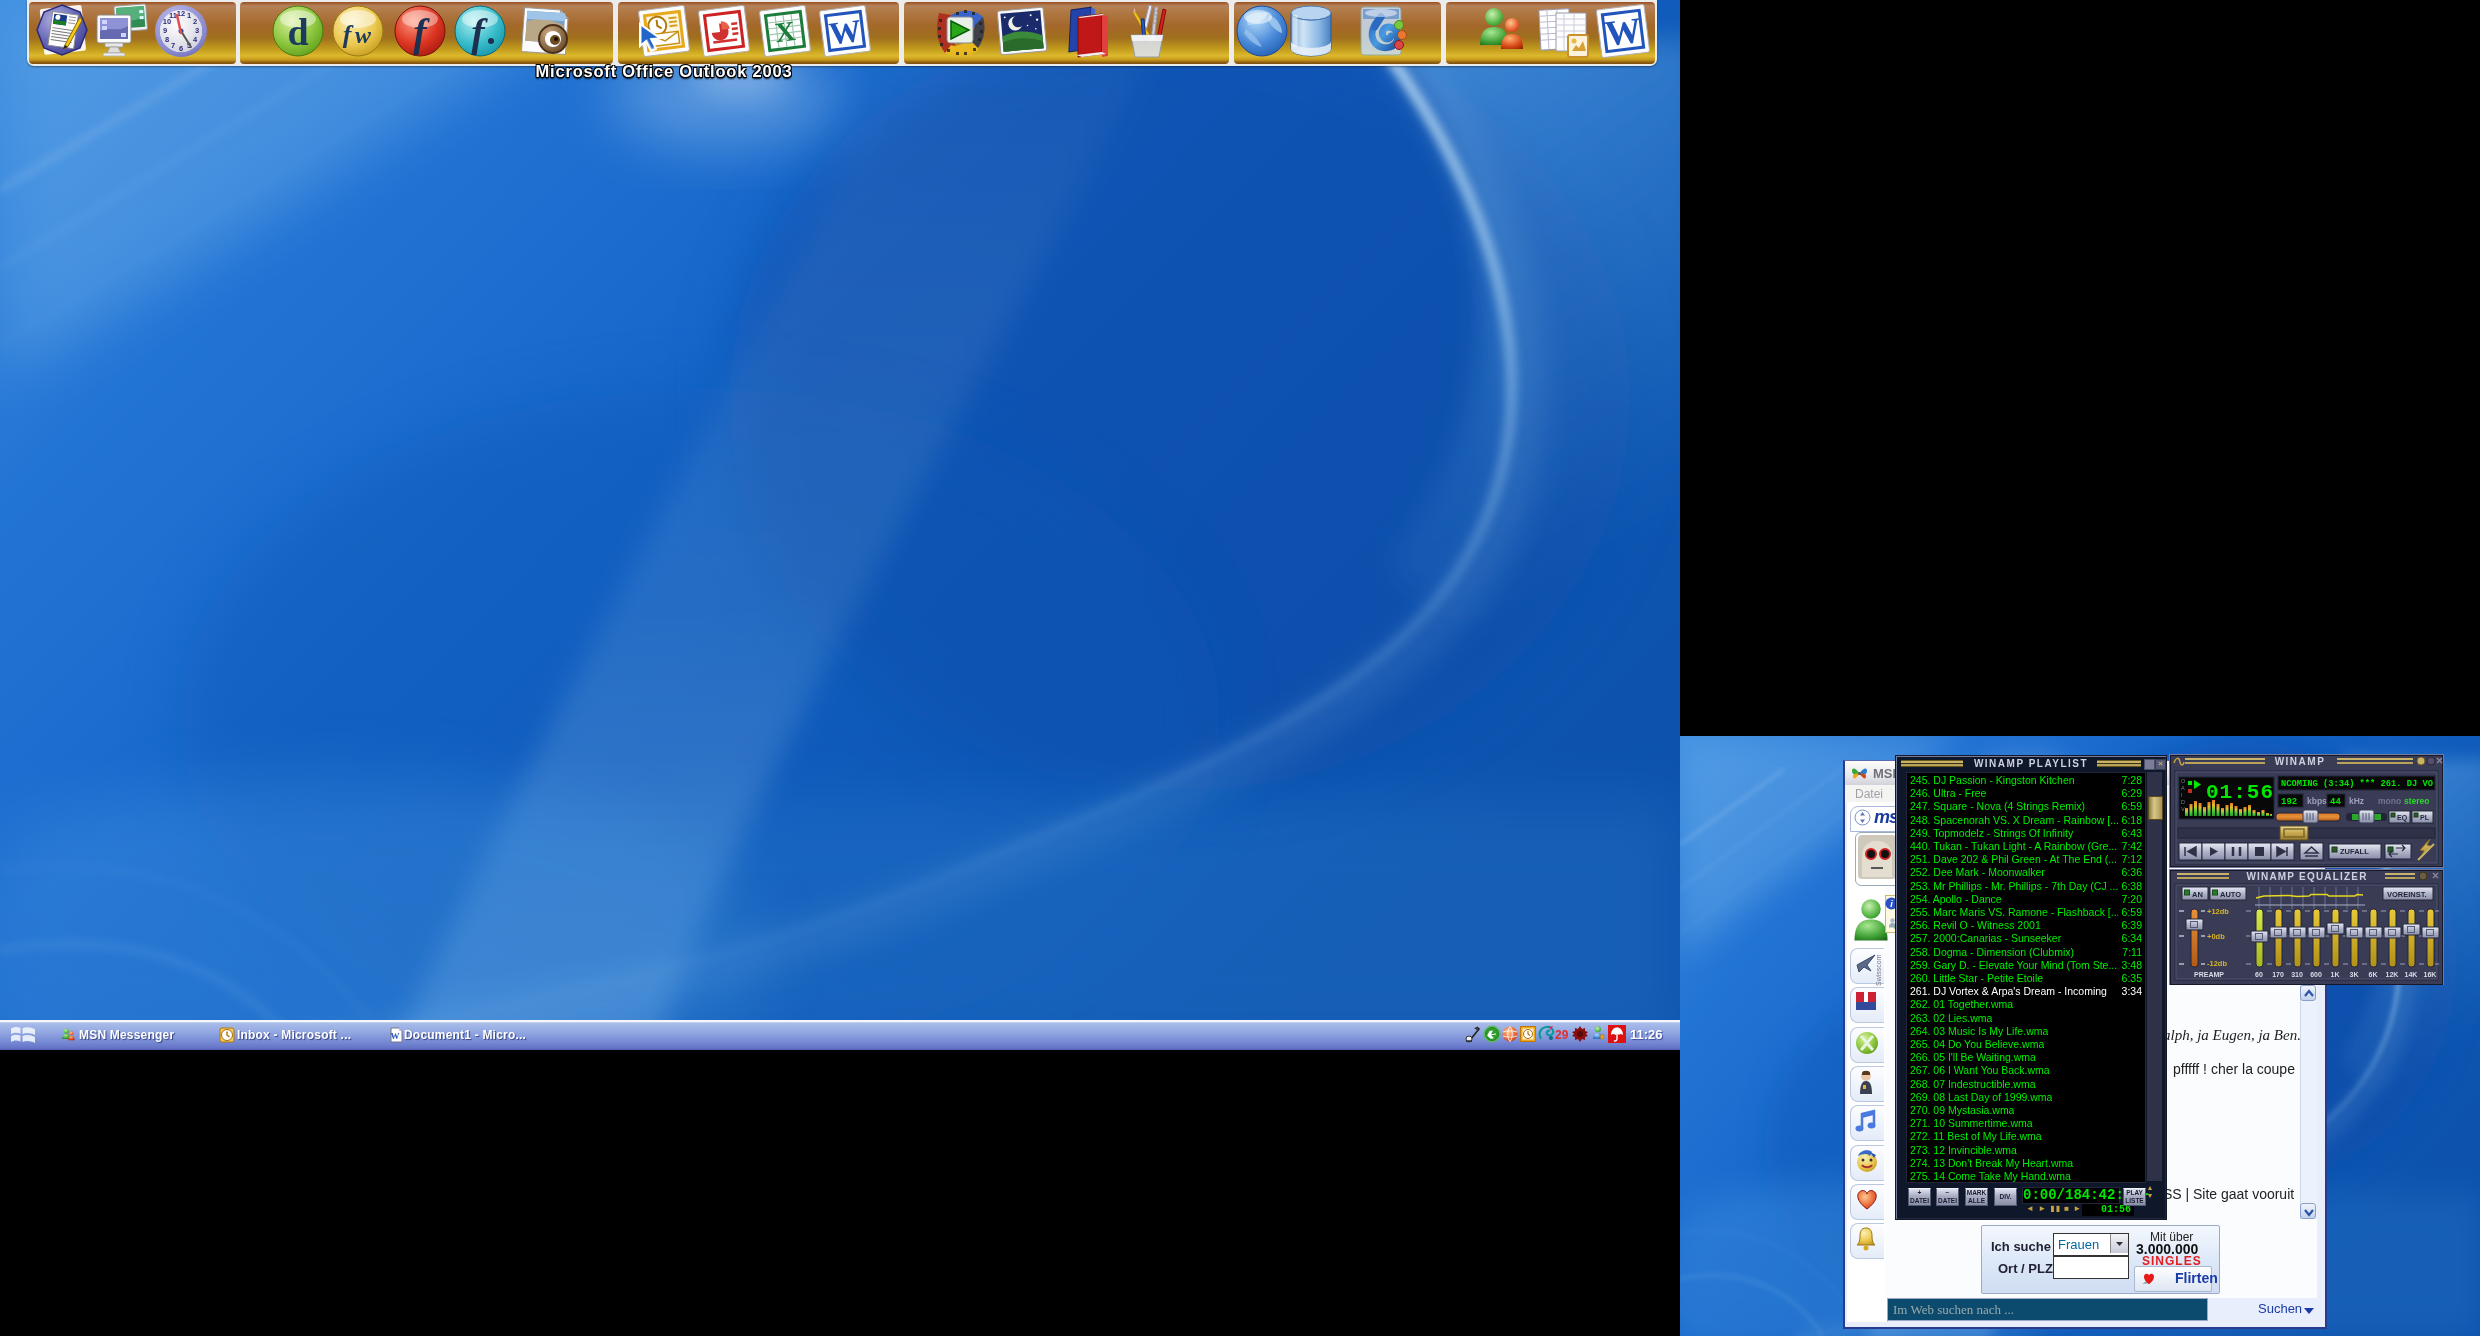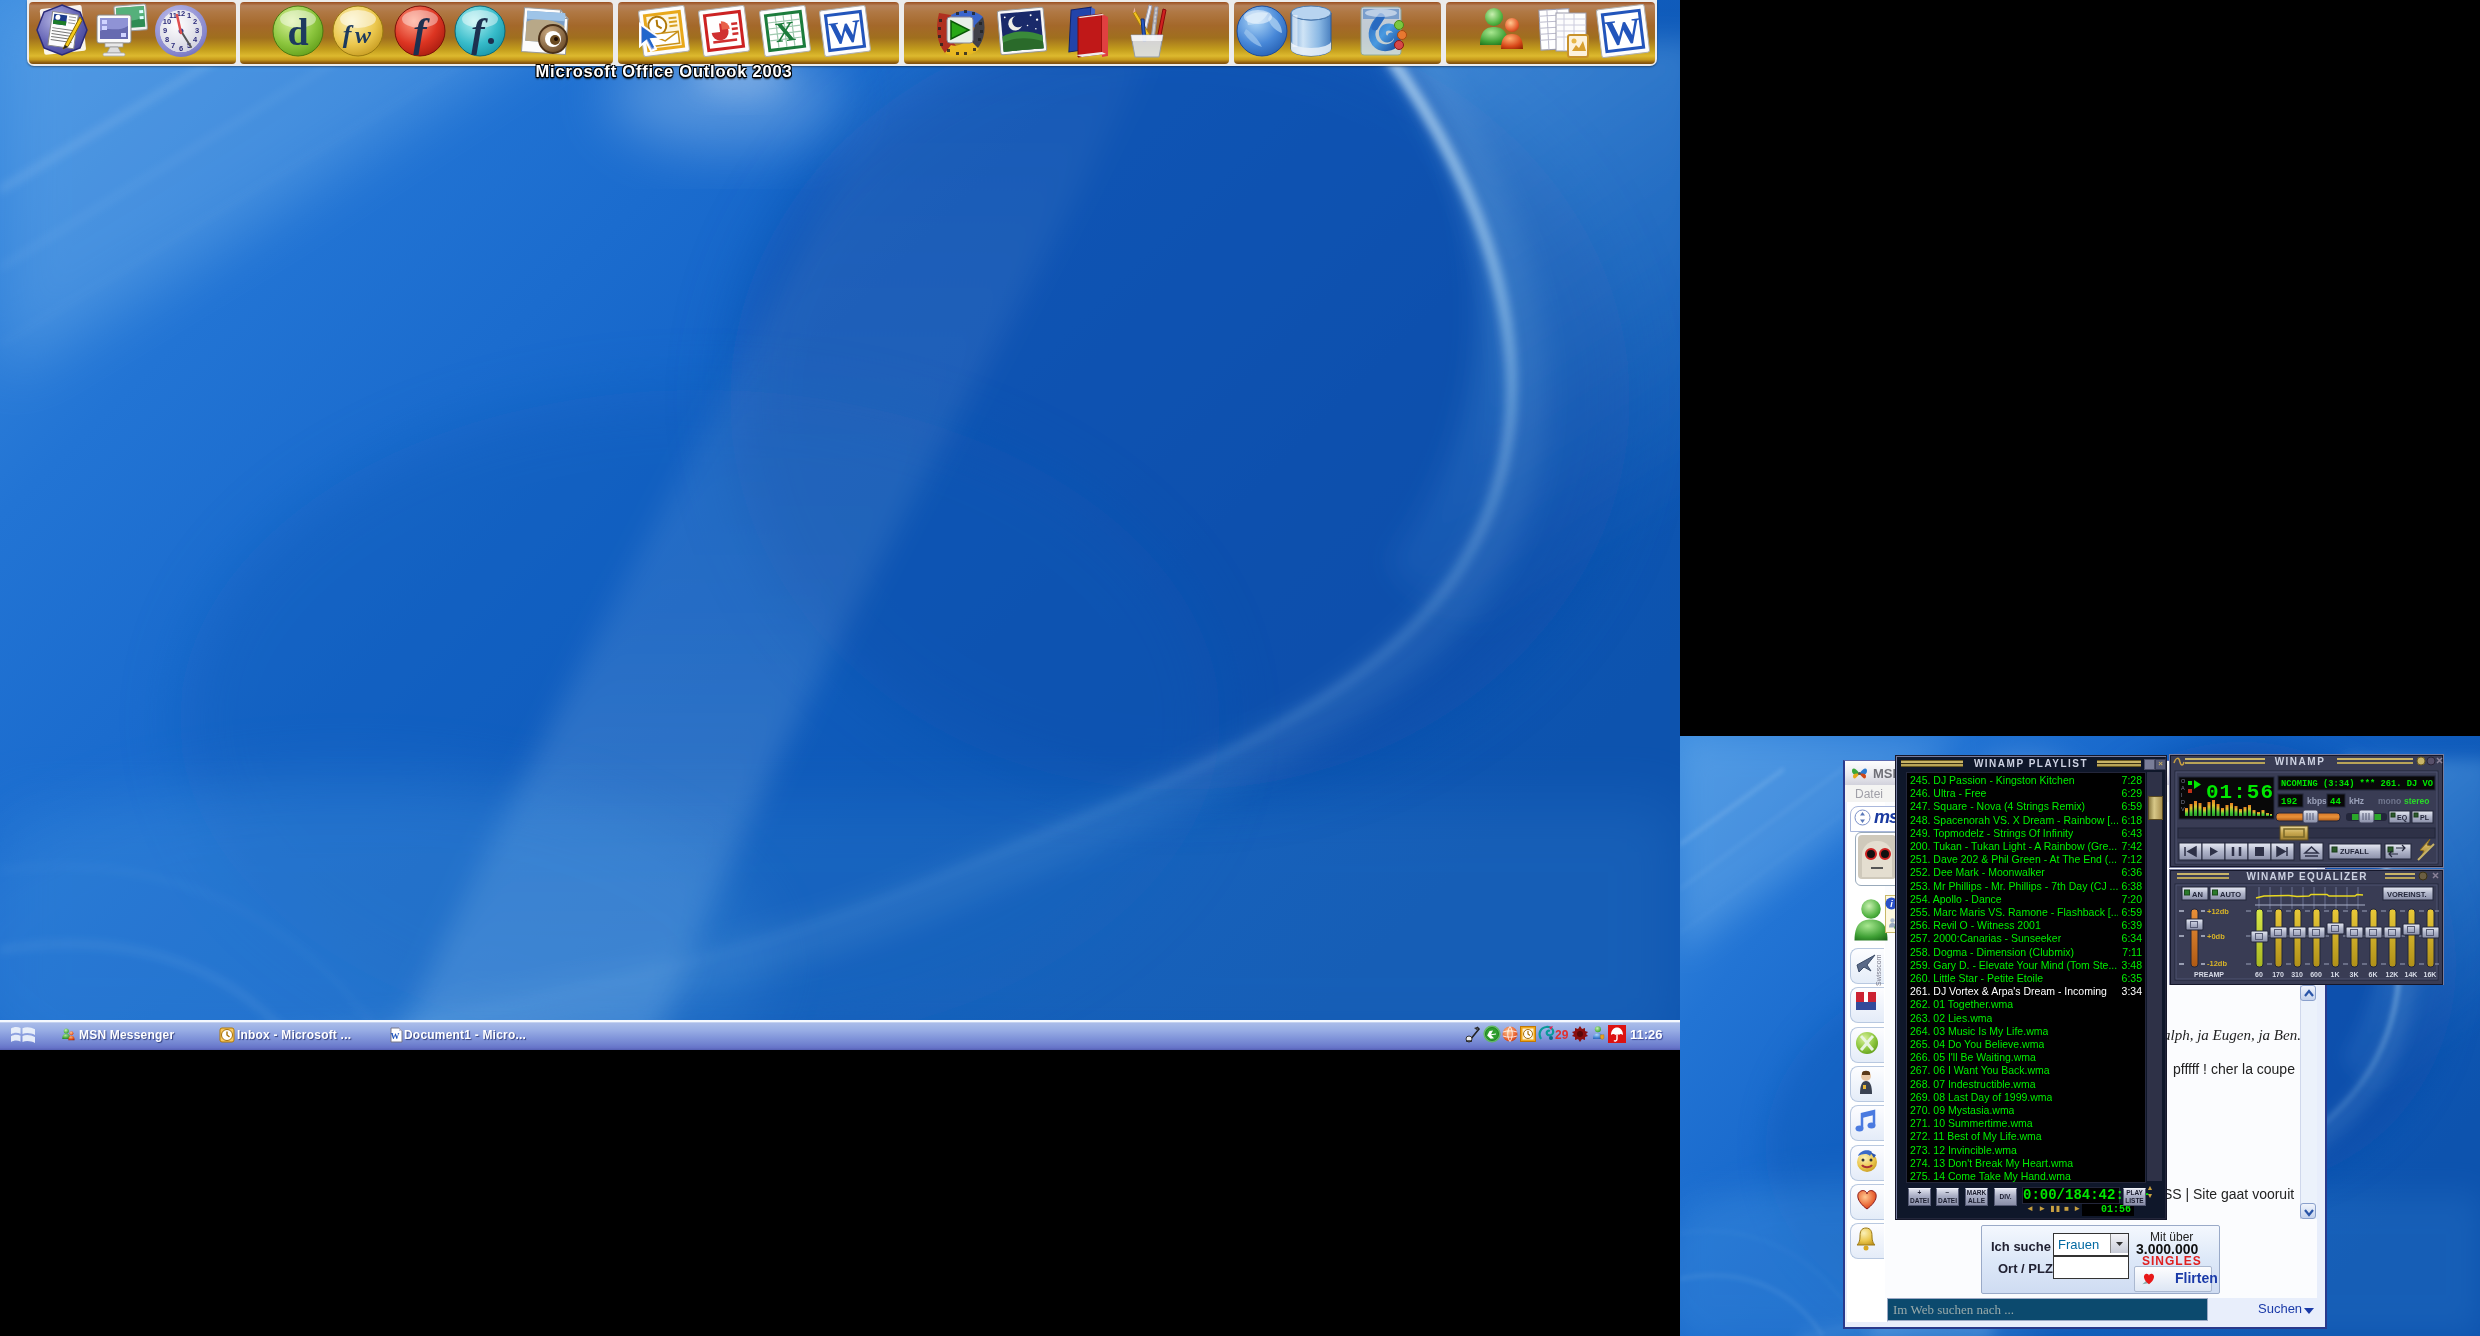--- a/index.html
+++ b/index.html
@@ -695,21 +695,21 @@
           </div>
 <div class="r">
             <span>248. Spacenorah VS. X Dream - Rainbow [...</span>
             <i>6:18</i>
           </div>
 <div class="r">
             <span>249. Topmodelz - Strings Of Infinity</span>
             <i>6:43</i>
           </div>
 <div class="r">
-            <span>200. Tukan - Tukan Light - A Rainbow (Gre...</span>
+            <span>440. Tukan - Tukan Light - A Rainbow (Gre...</span>
             <i>7:42</i>
           </div>
 <div class="r">
             <span>251. Dave 202 &amp; Phil Green - At The End (...</span>
             <i>7:12</i>
           </div>
 <div class="r">
             <span>252. Dee Mark - Moonwalker</span>
             <i>6:36</i>
           </div>

